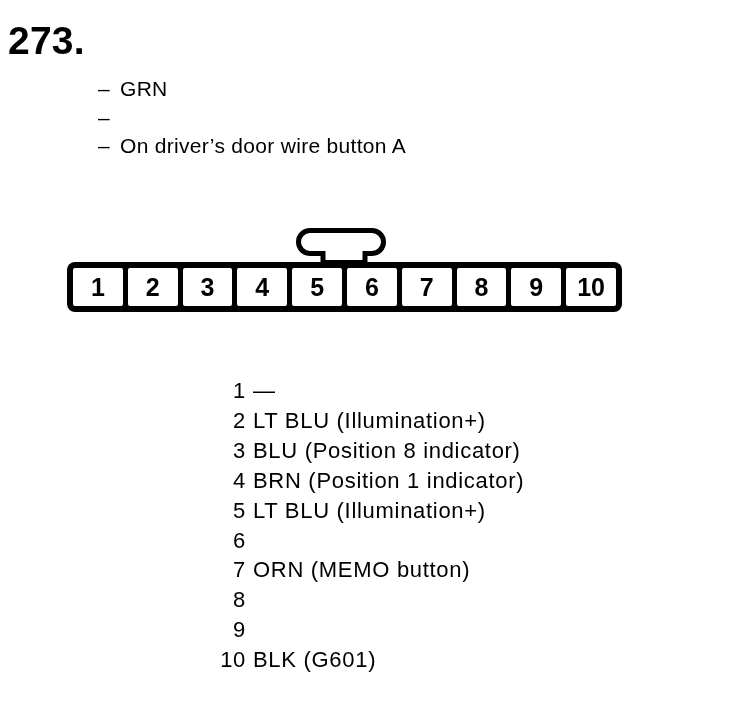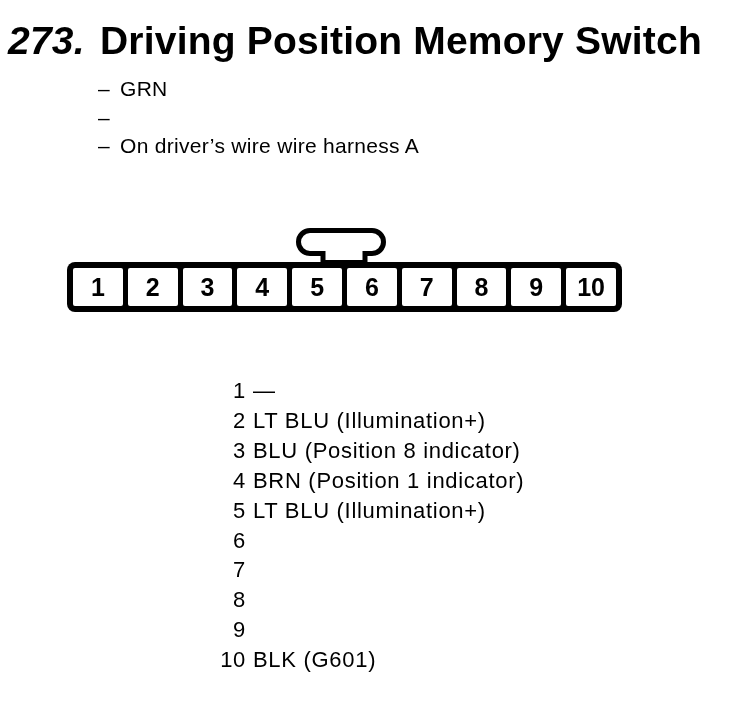--- a/index.html
+++ b/index.html
@@ -12,21 +12,21 @@
     overflow:hidden;
   }
   
   .title-row{
     position:absolute;left:8px;top:20px;
     display:flex;align-items:baseline;
     font-weight:bold;font-size:39px;line-height:42px;
     letter-spacing:0.2px;
     white-space:nowrap;
   }
-  .item-number{display:inline-block;width:92px;font-style:italic;}
+  .item-number{display:inline-block;width:92px;}
   
   .notes{
     position:absolute;left:98px;top:75px;
     font-size:21px;line-height:28.6px;letter-spacing:0.3px;
   }
   .note-line{display:flex;white-space:nowrap;}
   .note-dash{display:inline-block;width:22px;}
   
   .connector-wrap{position:absolute;left:0;top:0;width:736px;height:0;}
   .latch-svg{
@@ -57,34 +57,33 @@
   }
   .pin-label{display:inline-block;}
 </style>
 </head>
 <body>
 
 <div class="page">
 
   <div class="title-row">
     <span class="item-number">273.</span>
-    <span class="title-text">Driving Position Memory Switch</span>
   </div>
 
   <div class="notes">
     <div class="note-line">
       <span class="note-dash">–</span>
       <span>GRN</span>
     </div>
     <div class="note-line">
       <span class="note-dash">–</span>
     </div>
     <div class="note-line">
       <span class="note-dash">–</span>
-      <span>On driver’s wire wire harness A</span>
+      <span>On driver’s door wire button A</span>
     </div>
   </div>
 
   <div class="connector-wrap">
     <svg class="latch-svg" viewBox="0 0 92 38" xmlns="http://www.w3.org/2000/svg">
       <path d="M 14 2.5 H 76 A 11.5 11.5 0 0 1 76 25.5 H 69 V 34.5 H 27 V 25.5 H 14 A 11.5 11.5 0 0 1 14 2.5 Z" fill="#ffffff" stroke="#000000" stroke-width="5"></path>
     </svg>
     <div class="connector">
       <div class="pin-cell">1</div>
       <div class="pin-cell">2</div>
@@ -118,20 +117,21 @@
     </div>
     <div class="pin-row">
       <span class="pin-num">5</span>
       <span class="pin-label">LT BLU (Illumination+)</span>
     </div>
     <div class="pin-row">
       <span class="pin-num">6</span>
     </div>
     <div class="pin-row">
       <span class="pin-num">7</span>
+      <span class="pin-label">ORN (MEMO button)</span>
     </div>
     <div class="pin-row">
       <span class="pin-num">8</span>
     </div>
     <div class="pin-row">
       <span class="pin-num">9</span>
     </div>
     <div class="pin-row">
       <span class="pin-num">10</span>
       <span class="pin-label">BLK (G601)</span>

